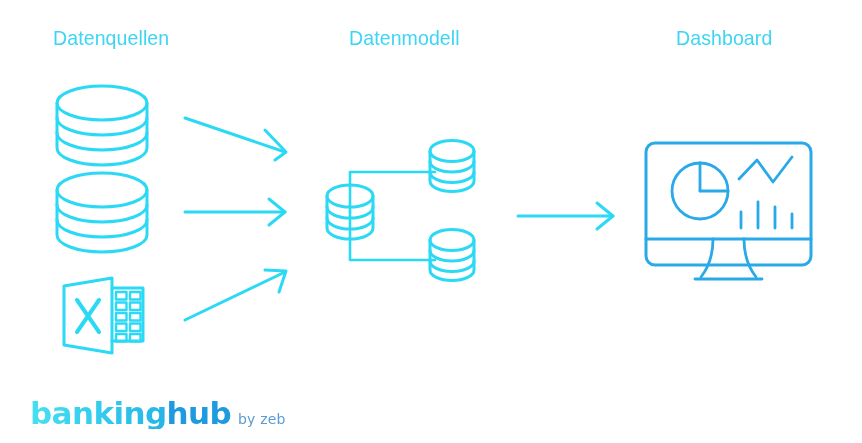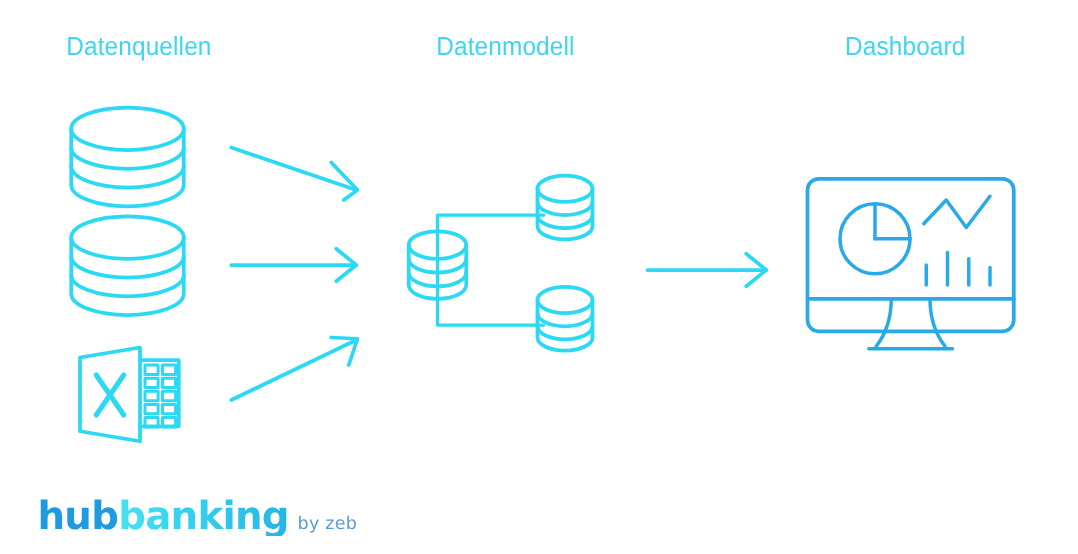--- a/index.html
+++ b/index.html
@@ -199,18 +199,18 @@
         <path d="M728,212 L728,228"></path>
         <path d="M745,202 L745,228"></path>
         <path d="M762,207 L762,228"></path>
         <path d="M779,214 L779,228"></path>
       </g>
 
     </svg>
   </div>
 
   <div id="logo-block">
+    <span class="logo-word" id="logo-banking">banking</span>
     <span class="logo-word" id="logo-hub">hub</span>
-    <span class="logo-word" id="logo-banking">banking</span>
     <span id="logo-byzeb">by zeb</span>
   </div>
 
 </div>
 
 </body></html>

